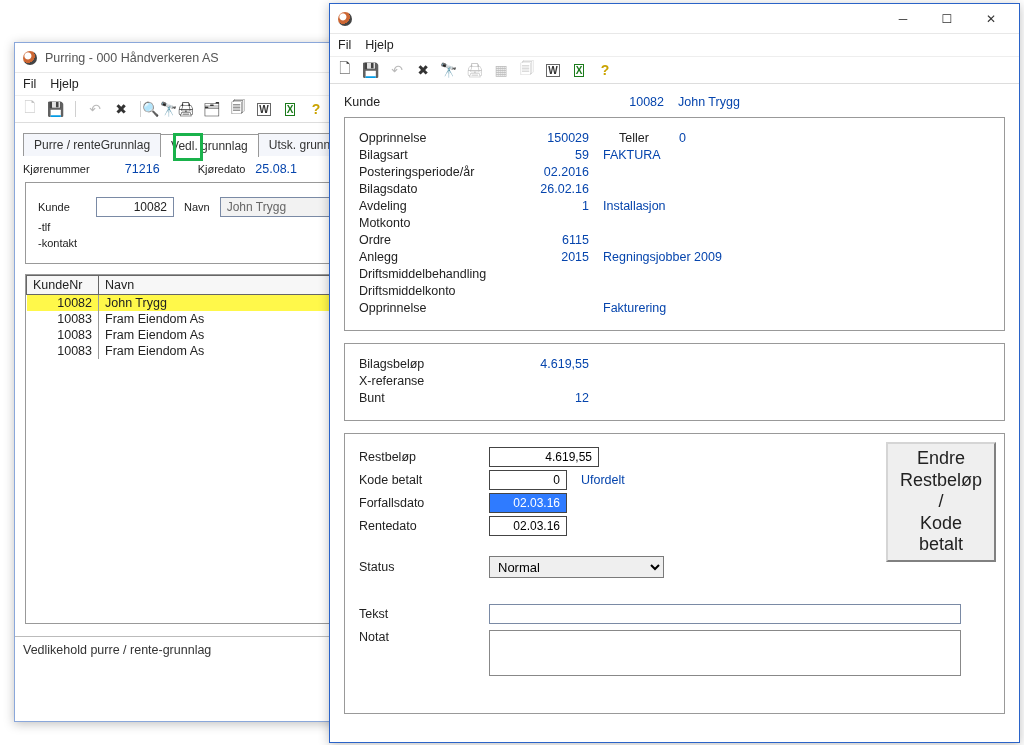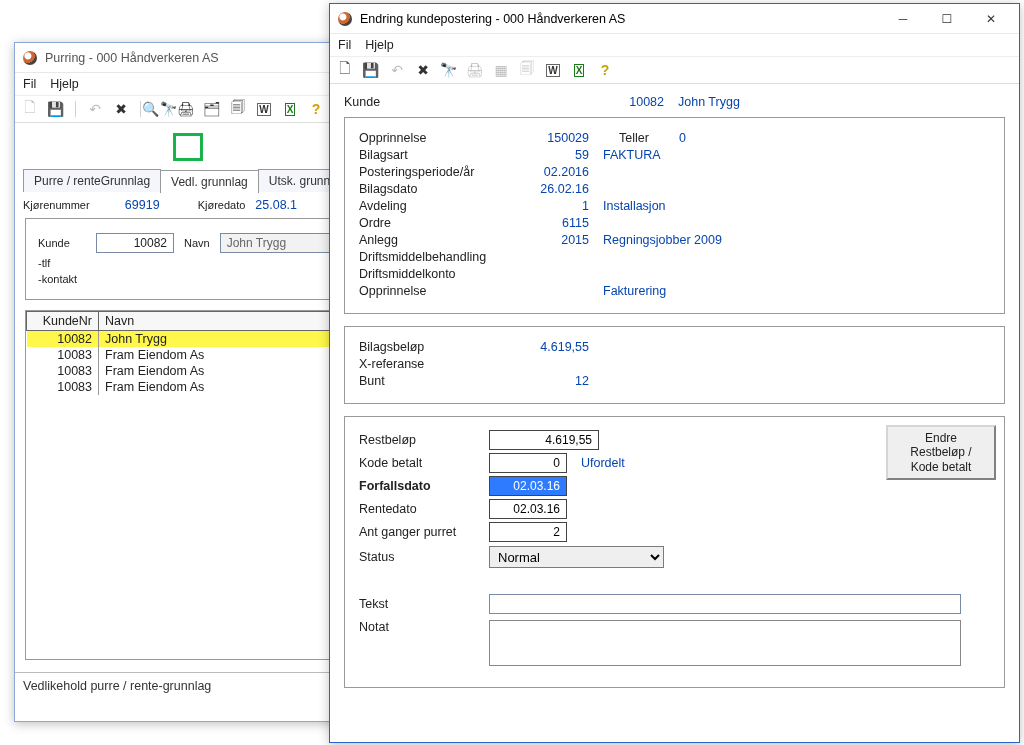--- a/index.html
+++ b/index.html
@@ -30,36 +30,36 @@
                    color:#333; font-size:14px; cursor:pointer; }
   .toolbar .tbtn.disabled { color:#bbb; }
   .divider { width:1px; height:16px; background:#d0d0d0; margin:0 2px; }
 
   
   .win-left { left:14px; top:42px; width:720px; height:680px; z-index:1; border-color:#8aa7da;}
   .win-left .inner { padding:6px 8px 2px; font-size:12.5px; }
   .tabs { display:flex; align-items:flex-end; gap:0; margin:4px 0 6px; }
   .tab { padding:4px 10px; border:1px solid #999; border-bottom:none; font-size:12px; background:#f4f6fb;
          color:#333; cursor:pointer; margin-right:-1px;}
-  .tab.active { background:#fff; font-weight:400; position:relative; top:1px;margin-top:36px; }
+  .tab.active { background:#fff; font-weight:400; position:relative; top:1px; }
   .form-row { display:flex; align-items:center; gap:10px; margin:4px 0; }
   .label { font-size:11px; }
   .textbox {
     border:1px solid #7a8aa5; height:20px; font-size:12px; padding:0 6px;
     background:#fff; color:#222;
   }
   .textbox.ro { background:#f2f2f2; color:#666; }
   .fieldset { border:1px solid #999; padding:10px 12px; margin:6px 2px 10px; }
   .table-wrap {
     border:1px solid #999; height:350px; overflow:hidden; background:#fff; position:relative;
     margin:6px 2px 10px;
   }
   table.grid { width:calc(100% - 16px); border-collapse:collapse; font-size:12.5px; }
   table.grid th { border:1px solid #666; padding:2px 6px; font-weight:400; background:#f7f7f7; text-align:left;}
-  table.grid th:first-child { text-align:right; width:72px;}
+  table.grid th:first-child { text-align:left; width:72px;}
   table.grid td { padding:1px 6px; border-right:1px solid #999; }
   table.grid td:first-child { text-align:right; width:72px; }
   tr.selected td { background:#fff84a; }
   .scrollbar-fake { position:absolute; right:0; top:0; bottom:0; width:16px; background:#f0f0f0;
                     border-left:1px solid #ccc; display:flex; flex-direction:column; align-items:center;}
   .scrollbar-fake .arrow { width:16px; height:16px; font-size:9px; color:#666; display:flex;
                            align-items:center; justify-content:center; }
   .scrollbar-fake .thumb { width:14px; flex:0 0 70px; margin:1px; background:#cfcfcf; border:1px solid #a8a8a8;}
   .statusbar { border-top:1px solid #bbb; padding:6px 8px; font-size:12.5px; color:#333; margin-top:auto;}
   .highlight-box { position:absolute; border:3px solid #19b24b; width:30px; height:28px; left:158px; top:90px; z-index:5; pointer-events:none;}
@@ -68,21 +68,21 @@
   .win-right { left:329px; top:3px; width:691px; height:740px; z-index:3; border-color:#2a63c8;}
   .win-right .content { padding:8px 14px; font-size:12.5px; }
   .group { border:1px solid #999; padding:10px 14px 12px; margin:8px 0 12px; }
   .info-line { display:flex; align-items:center; margin:3px 0; }
   .info-line .k { width:160px; }
   .info-line .v { width:70px; text-align:right; color:#0645ad; }
   .info-line .vt{ margin-left:14px; color:#0645ad; }
   .num-input { border:1px solid #444; text-align:right; height:20px; padding:0 6px; font-size:12px; width:78px;}
   .num-input.sel { background:#2f7bff; color:#fff; }
   .select { border:1px solid #7a7a7a; height:22px; font-size:13px; width:175px; padding:1px 4px;}
-  .btn-bevel { border:2px outset #d5d5d5; background:#efefef; font-size:12px; padding:4px 8px;
+  .btn-bevel { border:2px outset #d5d5d5; background:#efefef; font-size:18px; padding:4px 8px;
                text-align:center; cursor:pointer; line-height:1.2;}
   .textarea { width:472px; border:1px solid #888; background:#fff; }
 
   
   .g-new::before    { content:"\1F5CB"; }
   .g-save::before   { content:"\1F4BE"; }
   .g-undo::before   { content:"\21B6"; }
   .g-del::before    { content:"\2716"; }
   .g-find::before   { content:"\1F50D"; }
   .g-print::before  { content:"\1F5A8"; }
@@ -123,21 +123,21 @@
   <div class="highlight-box"></div>
 
   <div class="inner">
     <div class="tabs">
       <div class="tab">Purre / renteGrunnlag</div>
       <div class="tab active">Vedl. grunnlag</div>
       <div class="tab">Utsk. grunnlag</div>
     </div>
     <div class="form-row">
       <span class="label">Kjørenummer</span>
-      <span class="blue" style="width:60px;text-align:right;">69919</span>
+      <span class="blue" style="width:60px;text-align:right;">71216</span>
       <span style="width:18px;"></span>
       <span class="label">Kjøredato</span>
       <span class="blue">25.08.1</span>
     </div>
 
     <div class="fieldset">
       <div class="form-row">
         <span class="label" style="width:48px;">Kunde</span>
         <input class="textbox" style="width: 78px; text-align: right;" value="10082">
         <span class="label">Navn</span>
@@ -185,21 +185,20 @@
         <div class="arrow">▼</div>
       </div>
     </div>
   </div>
   <div class="statusbar">Vedlikehold purre / rente-grunnlag</div>
 </div>
 
 <div class="window win-right">
   <div class="titlebar" style="color:#000;">
     <span class="app-icon"></span>
-    <span>Endring kundepostering - 000 Håndverkeren AS</span>
     <div class="winbtns">
       <div class="winbtn">─</div>
       <div class="winbtn">☐</div>
       <div class="winbtn close">✕</div>
     </div>
   </div>
   <div class="menubar">
     <span>Fil</span>
     <span>Hjelp</span>
   </div>
@@ -244,20 +243,23 @@
       <div class="info-line">
         <span class="k">Bilagsdato</span>
         <span class="v">26.02.16</span>
       </div>
       <div class="info-line">
         <span class="k">Avdeling</span>
         <span class="v">1</span>
         <span class="vt">Installasjon</span>
       </div>
       <div class="info-line">
+        <span class="k">Motkonto</span>
+      </div>
+      <div class="info-line">
         <span class="k">Ordre</span>
         <span class="v">6115</span>
       </div>
       <div class="info-line">
         <span class="k">Anlegg</span>
         <span class="v">2015</span>
         <span class="vt">Regningsjobber 2009</span>
       </div>
       <div class="info-line">
         <span class="k">Driftsmiddelbehandling</span>
@@ -279,43 +281,39 @@
       </div>
       <div class="info-line">
         <span class="k">X-referanse</span>
       </div>
       <div class="info-line">
         <span class="k">Bunt</span>
         <span class="v">12</span>
       </div>
     </div>
 
-    <div class="group" style="position:relative;padding-bottom:18px;">
+    <div class="group" style="position:relative;padding-bottom:34px;">
       <div class="info-line">
         <span class="k" style="width:130px;">Restbeløp</span>
         <input class="num-input" style="width: 110px;" value="4.619,55">
       </div>
       <div class="info-line">
         <span class="k" style="width:130px;">Kode betalt</span>
         <input class="num-input" value="0" style="">
         <span class="vt">Ufordelt</span>
       </div>
       <div class="info-line">
-        <span class="k" style="width:130px;font-weight:bold;">Forfallsdato</span>
+        <span class="k" style="width:130px;">Forfallsdato</span>
         <input class="num-input sel" value="02.03.16" style="">
       </div>
       <div class="info-line">
         <span class="k" style="width:130px;">Rentedato</span>
         <input class="num-input" value="02.03.16" style="">
       </div>
-      <div class="info-line">
-        <span class="k" style="width:130px;">Ant ganger purret</span>
-        <input class="num-input" value="2" style="">
-      </div>
-      <div class="info-line" style="margin-top:4px;">
+      <div class="info-line" style="margin-top:20px;">
         <span class="k" style="width:130px;">Status</span>
         <select class="select">
           <option>Normal</option>
         </select>
       </div>
       <div class="info-line" style="margin-top:26px;align-items:center;">
         <span class="k" style="width:130px;">Tekst</span>
         <input class="textbox" style="width: 472px;">
       </div>
       <div class="info-line" style="align-items:flex-start;margin-top:6px;">

